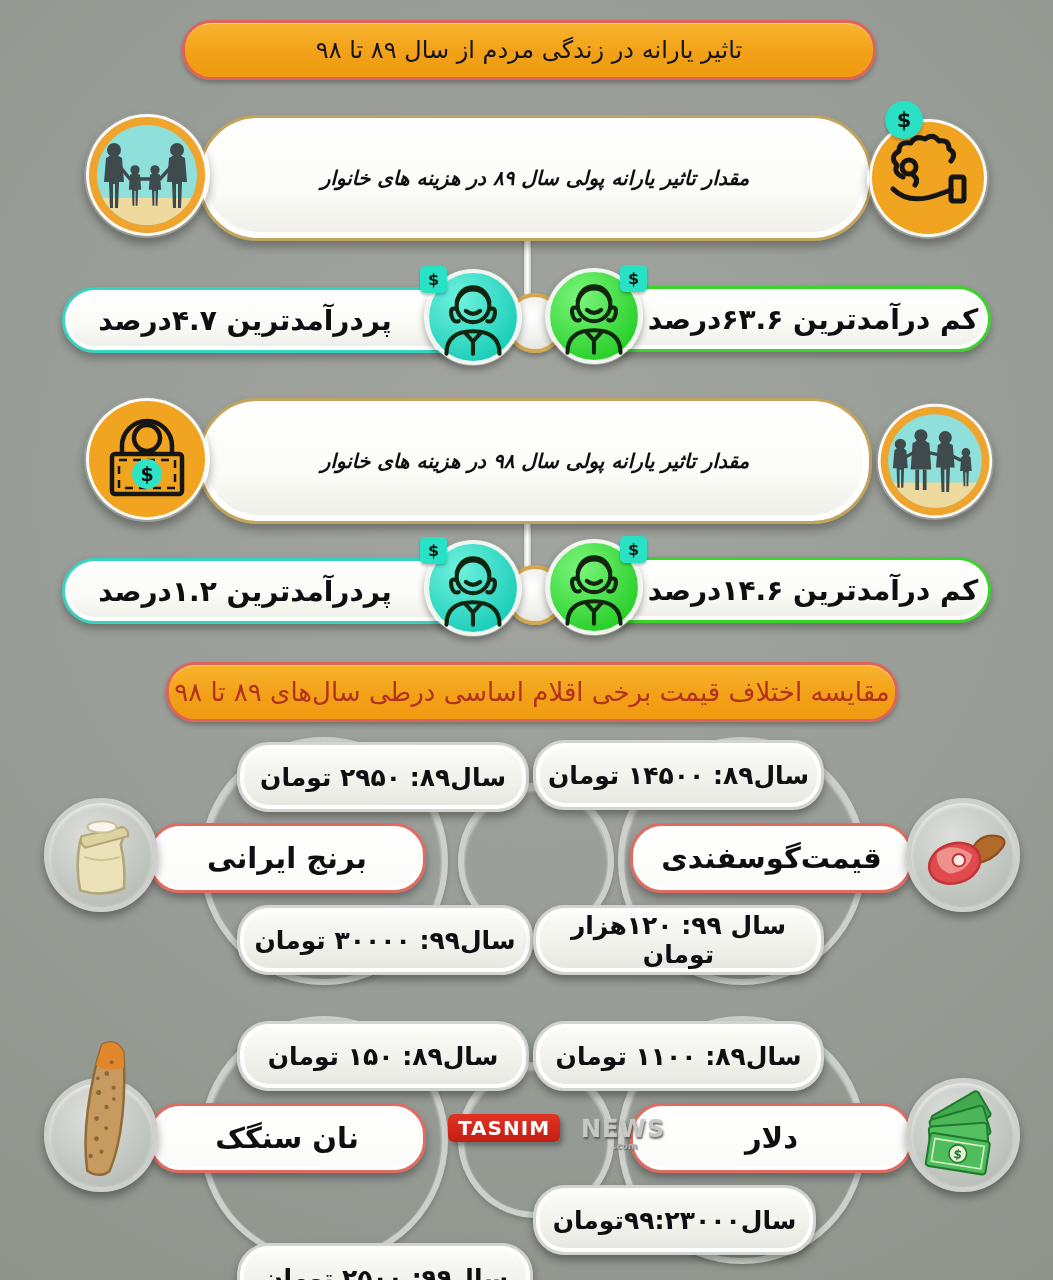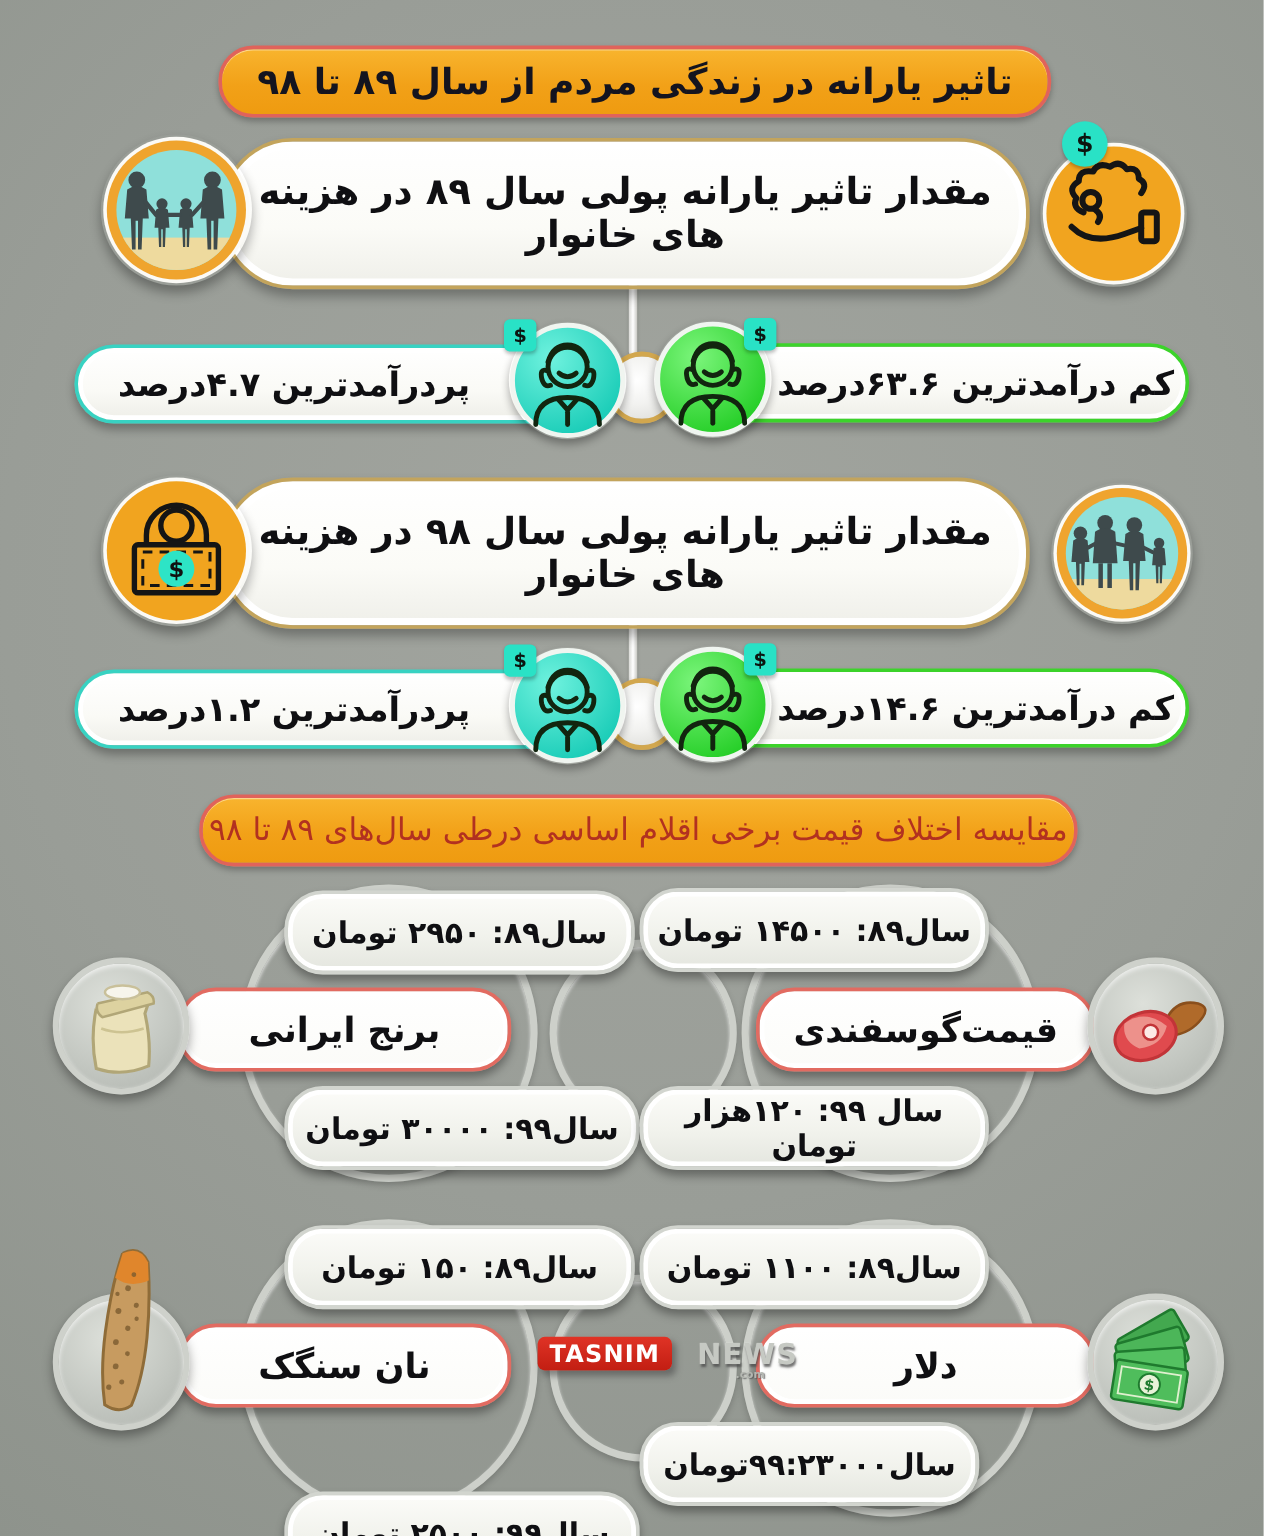--- a/index.html
+++ b/index.html
@@ -7,41 +7,41 @@
     width:1053px;height:1280px;position:relative;overflow:hidden;
     background:radial-gradient(circle at 50% 38%, #a2a59f 0%, #999d97 55%, #8e938c 100%);
     font-family:"DejaVu Sans", sans-serif;
   }
   .abs{position:absolute;}
   .rtl{direction:rtl;unicode-bidi:plaintext;}
   .ctext{display:flex;align-items:center;justify-content:center;text-align:center;}
 
   
   .title-banner{
-    left:182px;top:38px;width:688px;height:54px;border-radius:29px;
+    left:182px;top:20px;width:688px;height:54px;border-radius:29px;
     background:linear-gradient(180deg,#f8b42e 0%,#f2a118 55%,#ef9b10 100%);
     border:3px solid #e0635b;
     box-shadow:0 3px 5px rgba(0,0,0,.28), inset 0 1px 0 rgba(255,255,255,.45);
-    font-size:30px;font-weight:bold;color:#14141f;
+    font-size:24px;font-weight:normal;color:#14141f;
   }
   .compare-banner{
     left:166px;top:662px;width:726px;height:54px;border-radius:29px;
     background:linear-gradient(180deg,#f8b42e 0%,#f2a118 55%,#ef9b10 100%);
     border:3px solid #e0635b;
     box-shadow:0 3px 5px rgba(0,0,0,.28), inset 0 1px 0 rgba(255,255,255,.45);
     font-size:26px;font-weight:normal;color:#b23120;
   }
 
   
   .section-pill{
-    left:184px;width:668px;height:120px;border-radius:60px;
+    left:198px;width:668px;height:120px;border-radius:60px;
     background:linear-gradient(180deg,#ffffff 0%,#fbfbf7 60%,#efefe9 100%);
     border:3px solid #c3a45c;
     box-shadow:inset 0 0 0 6px #ffffff, 0 6px 10px rgba(0,0,0,.30);
-    font-size:31px;font-weight:bold;color:#0f0f12;
+    font-size:20px;font-weight:bold;color:#0f0f12;font-style:italic;
   }
   .sp1{top:115px;} .sp2{top:398px;}
 
   .v-line{
     left:524px;width:7px;border-radius:3px;
     background:linear-gradient(90deg,#d8d8d4,#ffffff 50%,#c9c9c4);
     box-shadow:0 0 3px rgba(0,0,0,.2);
   }
   .vl1{top:234px;height:62px;} .vl2{top:517px;height:62px;}
 

